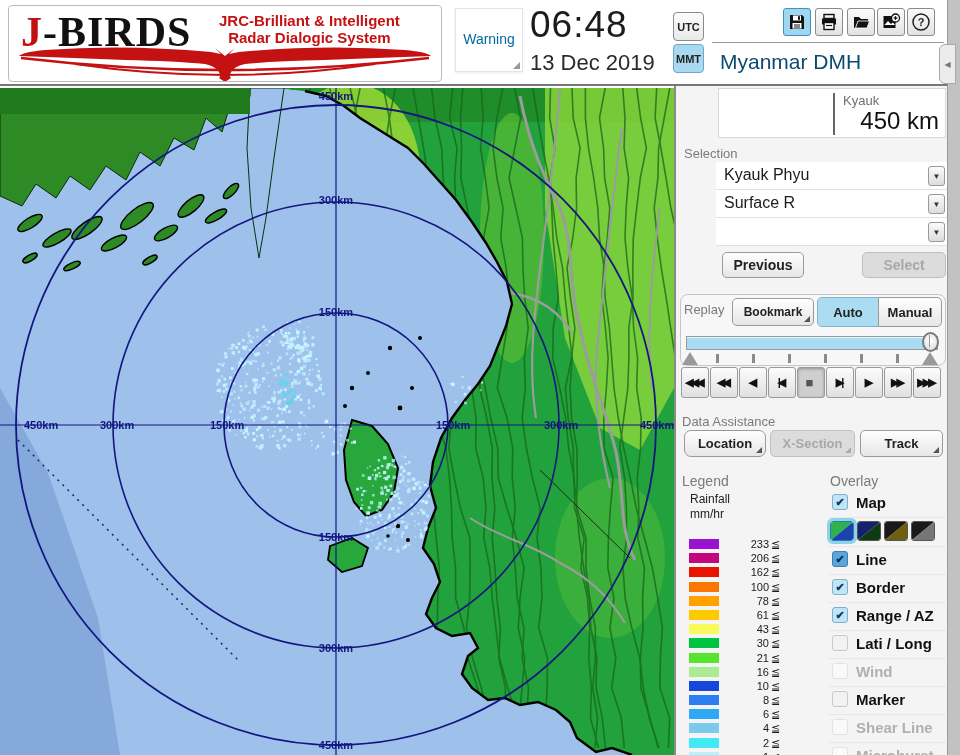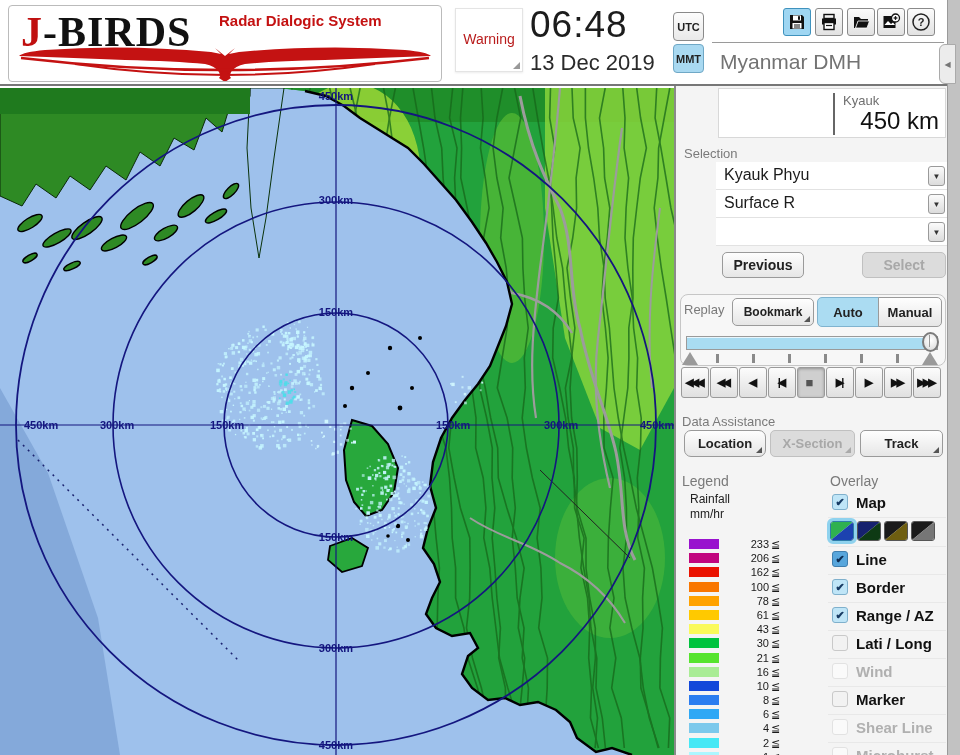--- a/index.html
+++ b/index.html
@@ -6,33 +6,33 @@
   #app{position:relative;width:960px;height:755px;background:#fff;overflow:hidden;
        font-family:"Liberation Sans",sans-serif;-webkit-font-smoothing:antialiased;}
   
   #header{position:absolute;left:0;top:0;width:960px;height:86px;background:#fff;border-bottom:2px solid #777;box-sizing:border-box;}
   #logo-box{position:absolute;left:8px;top:5px;width:432px;height:75px;border:1px solid #bbb;border-radius:4px;background:#fff;overflow:hidden;}
   #logo-title{position:absolute;left:12px;top:2px;font-family:"Liberation Serif",serif;font-weight:bold;font-size:42px;letter-spacing:1px;color:#111;}
   #logo-title .j{color:#c01010;}
   #logo-sub{position:absolute;left:210px;top:6px;color:#c41212;font-weight:bold;font-size:15px;line-height:17px;white-space:nowrap;}
   #eagle{position:absolute;left:6px;top:36px;}
   #warning-box{position:absolute;left:455px;top:8px;width:66px;height:62px;background:#fff;border:1px solid #e4e4e4;box-shadow:0 1px 2px rgba(0,0,0,.08);}
-  #warning-box .txt{position:absolute;left:0;right:0;top:22px;text-align:center;color:#b91c1c;font-size:14px;}
+  #warning-box .txt{position:absolute;left:0;right:0;top:22px;text-align:center;color:#0369a1;font-size:14px;}
   #warning-box .grip{position:absolute;right:2px;bottom:2px;width:0;height:0;border-left:7px solid transparent;border-bottom:7px solid #999;}
   #clock-time{position:absolute;left:530px;top:4px;font-size:37px;color:#1c1c1c;letter-spacing:1px;}
   #clock-date{position:absolute;left:530px;top:50px;font-size:22px;color:#2a2a2a;}
   .tzbtn{position:absolute;left:673px;width:31px;height:29px;border:1px solid #8a8a8a;border-radius:4px;
          font-size:11px;font-weight:bold;color:#222;display:flex;align-items:center;justify-content:center;box-sizing:border-box;}
   #tz-utc{top:12px;background:linear-gradient(#fdfdfd,#e9e9e9);}
   #tz-mmt{top:44px;background:#a9d9f1;border-color:#6fa8c6;}
   .toolbtn{position:absolute;top:8px;width:28px;height:28px;border:1px solid #8a8a8a;border-radius:3px;
            background:linear-gradient(#fbfbfb,#e2e2e2);display:flex;align-items:center;justify-content:center;box-sizing:border-box;}
   .toolbtn.active{background:#9fd6f2;border-color:#3f92bd;}
   #hdr-sep{position:absolute;left:712px;top:42px;width:232px;height:1px;background:#9a9a9a;}
-  #station-name{position:absolute;left:720px;top:50px;font-size:21px;color:#737373;}
+  #station-name{position:absolute;left:720px;top:50px;font-size:21px;color:#0c4a6e;}
   
   #edge-strip{position:absolute;right:0;top:0;width:12px;height:755px;background:#c2c2c2;border-left:1px solid #9a9a9a;}
   #edge-tab{position:absolute;right:4px;top:44px;width:15px;height:38px;background:#ececec;border:1px solid #aaa;border-radius:6px 0 0 6px;
             display:flex;align-items:center;justify-content:center;font-size:8px;color:#777;}
   
   #map{position:absolute;left:0;top:88px;width:674px;height:667px;background:#9ec1ec;}
   #map svg{display:block;}
   .ringlab{font-size:11px;font-weight:bold;fill:#14167f;}
   
   #zoomwidget{position:absolute;left:676px;top:90px;width:33px;height:192px;}
@@ -862,20 +862,21 @@
         <line x1="13" y1="13" x2="18" y2="18" stroke="#222" stroke-width="2.2"></line>
         <line x1="5.5" y1="8.5" x2="11.5" y2="8.5" stroke="#222" stroke-width="1.8"></line>
       </svg>
     </div>
   </div>
 
   <div id="header">
     <div id="logo-box">
       <div id="logo-title"><span class="j">J</span><span>-BIRDS</span></div>
       <div id="logo-sub">
+        <div>JRC-Brilliant &amp; Intelligent</div>
         <div style="text-align:center">Radar  Dialogic  System</div>
       </div>
       <svg id="eagle" width="420" height="40" viewBox="0 0 420 40">
         <path d="M210,14 L200,6 L206,12 L196,10 Q110,2 30,8 Q8,10 4,14 Q60,16 110,18 Q160,19 190,22 Q200,24 204,30 Q206,38 210,38 Q214,38 216,30 Q220,24 230,22 Q260,19 310,18 Q360,16 416,14 Q412,10 390,8 Q310,2 224,10 L214,12 L220,6 Z" fill="#c41212"></path>
         <path d="M6,16 Q210,40 414,16" stroke="#c41212" stroke-width="2.4" fill="none"></path>
         <path d="M60,22 Q210,44 360,22" stroke="#c41212" stroke-width="2" fill="none"></path>
         <path d="M204,36 L210,40 L216,36 L212,30 L208,30 Z" fill="#c41212"></path>
       </svg>
     </div>
 

